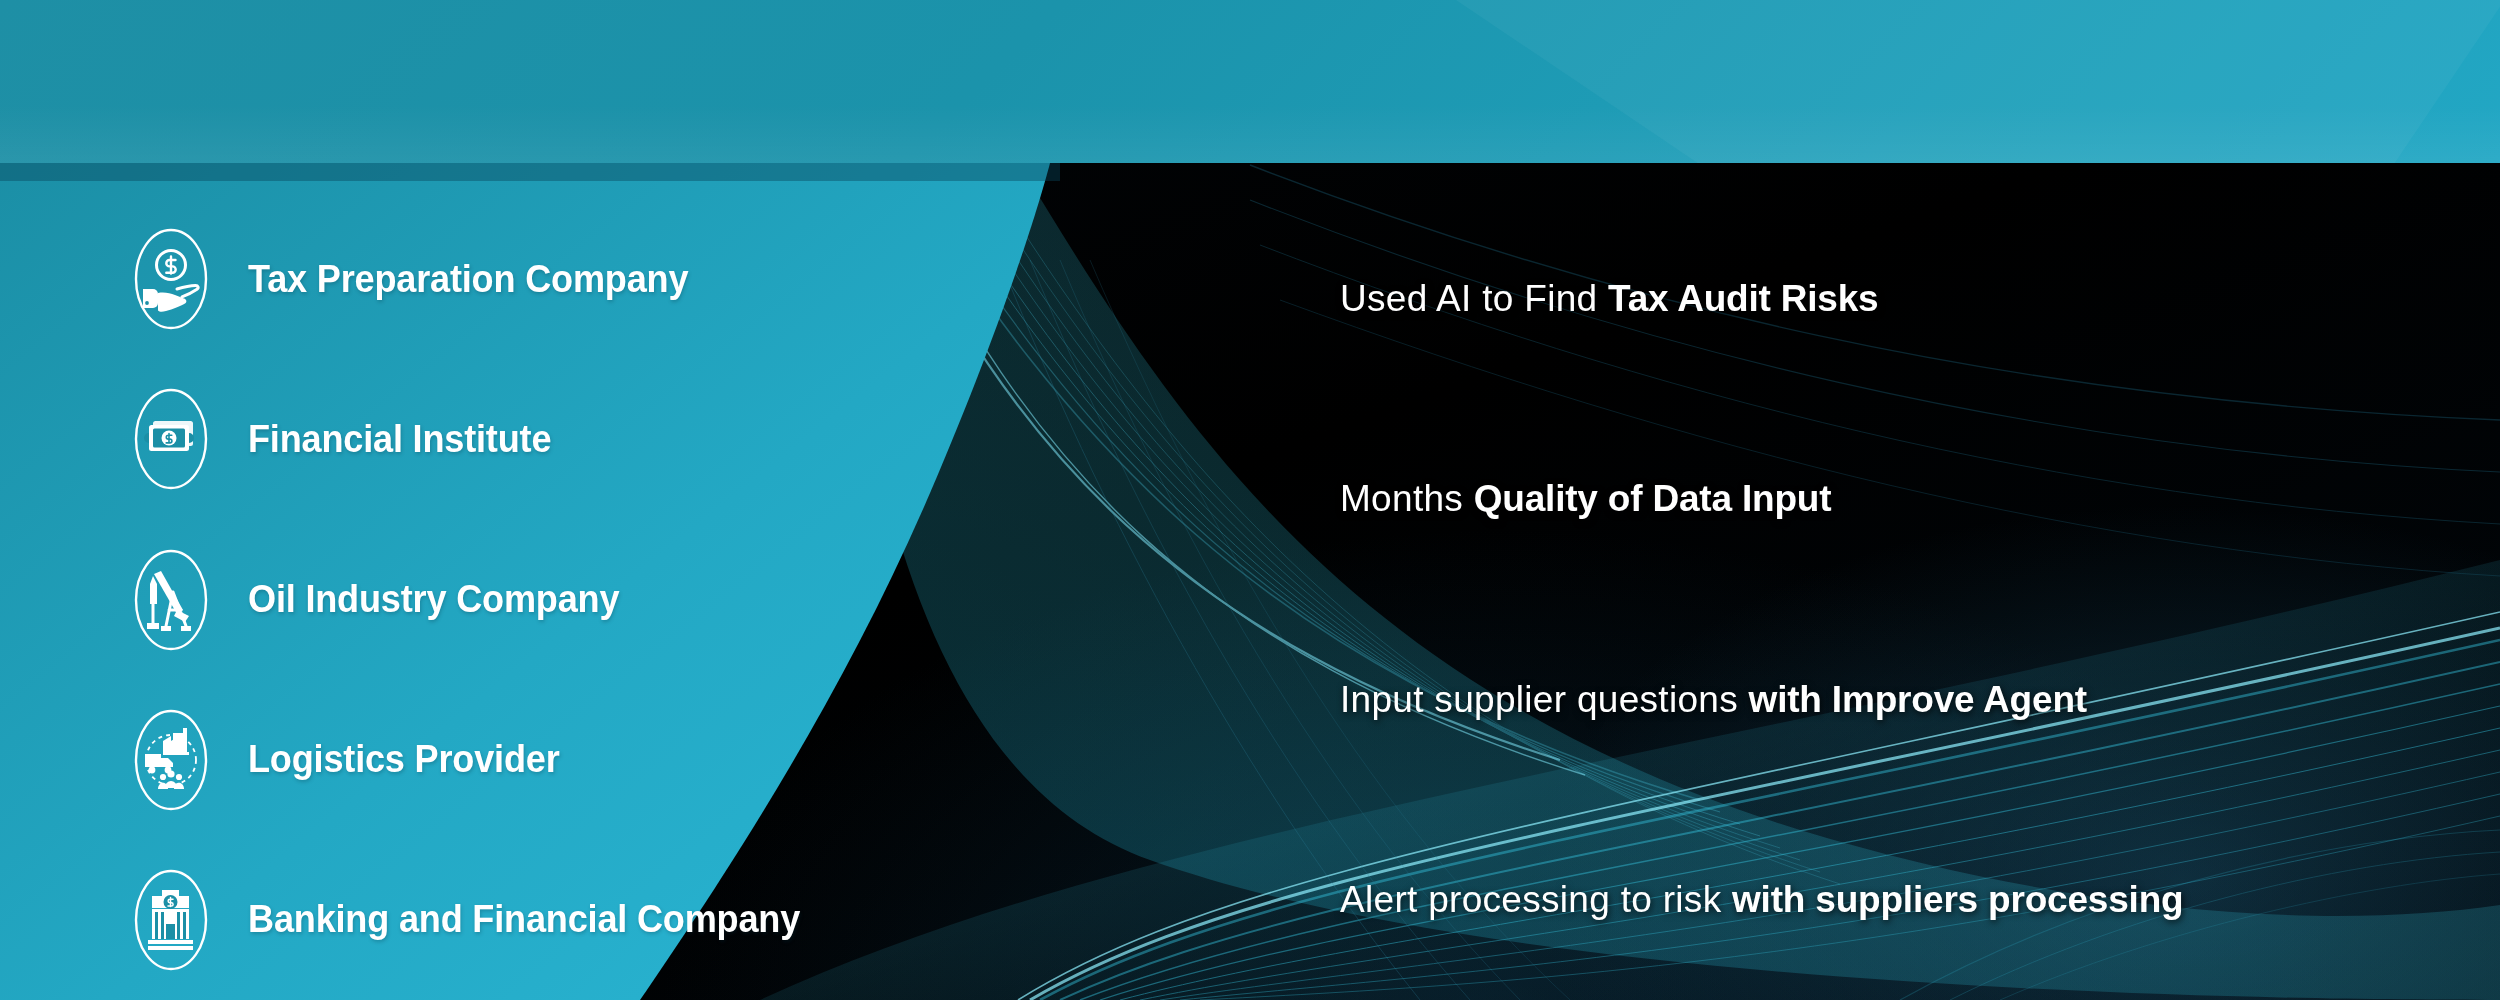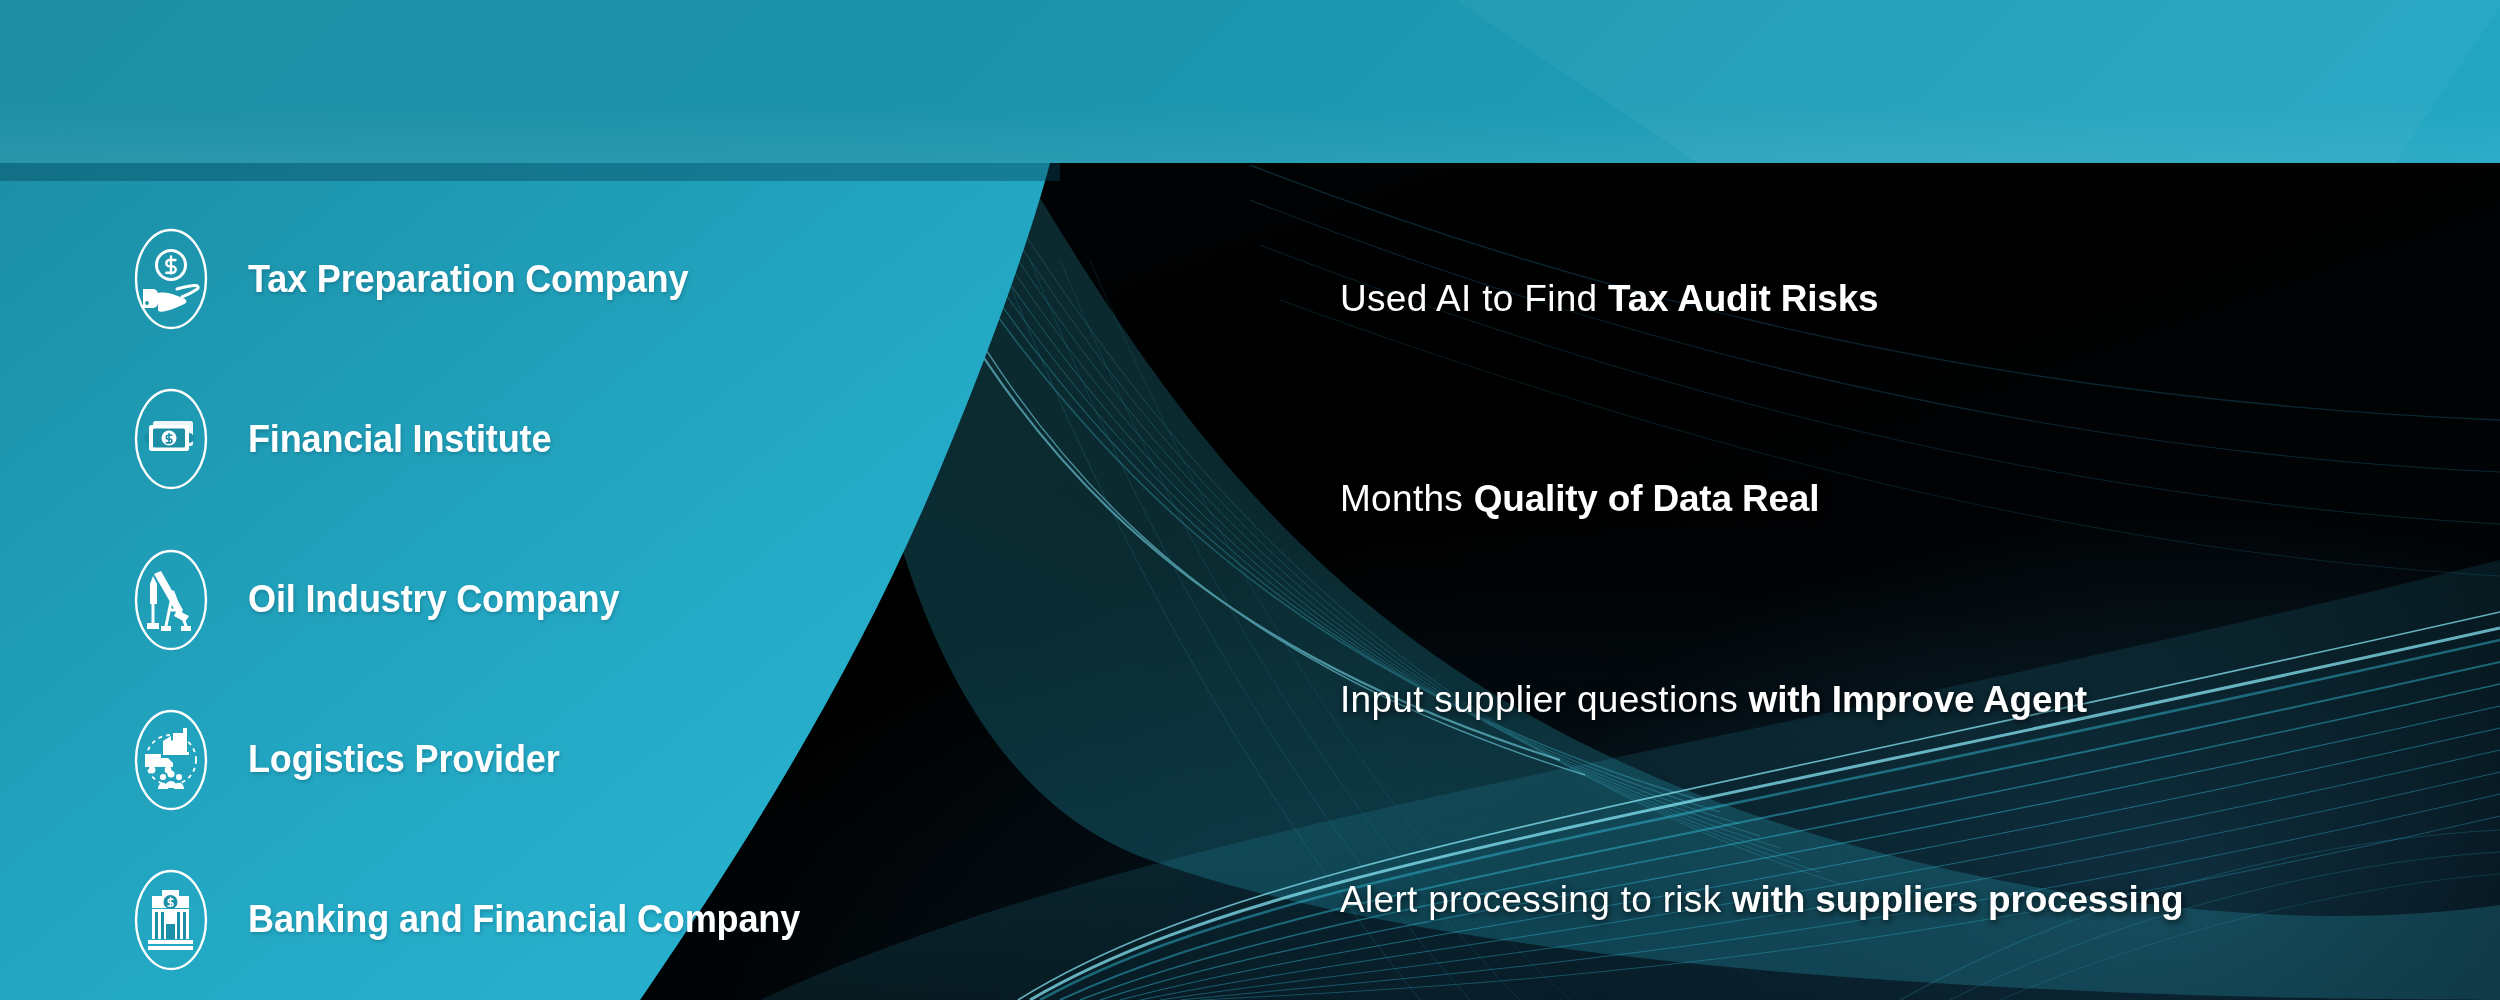--- a/index.html
+++ b/index.html
@@ -345,21 +345,21 @@
   <div class="right-list">
 
     <div class="r-row">
       <div class="r-text">
         <span class="r-pre">Used AI to Find </span><span class="r-bold">Tax Audit Risks</span>
       </div>
     </div>
 
     <div class="r-row">
       <div class="r-text">
-        <span class="r-pre">Months </span><span class="r-bold">Quality of Data Real</span>
+        <span class="r-pre">Months </span><span class="r-bold">Quality of Data Input</span>
       </div>
     </div>
 
     <div class="r-row">
       <div class="r-text">
         <span class="r-pre">Input supplier questions </span><span class="r-bold">with Improve Agent</span>
       </div>
     </div>
 
     <div class="r-row">

